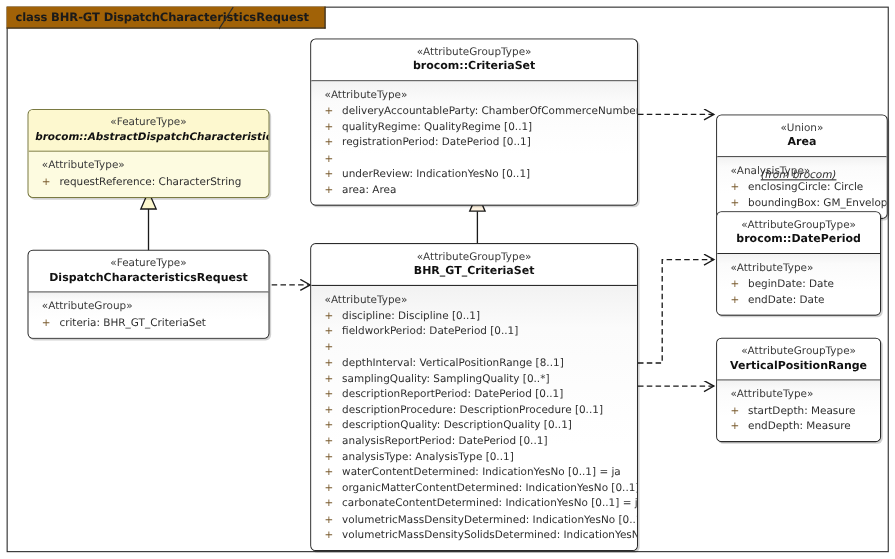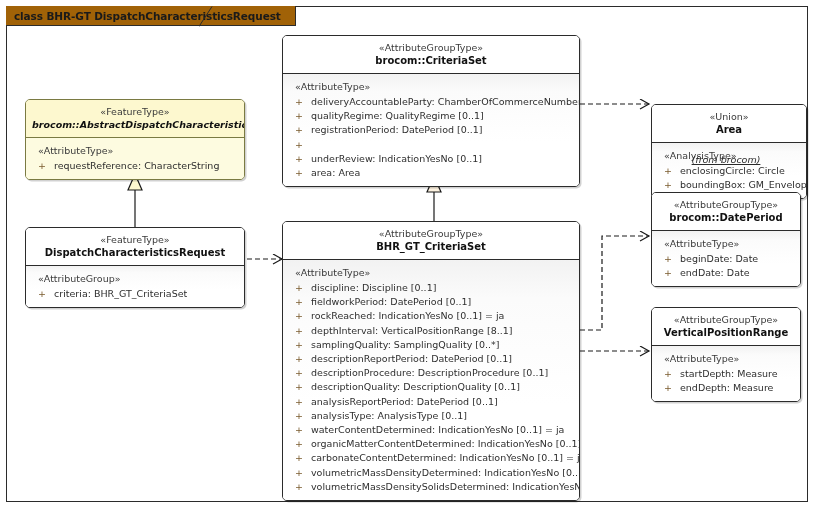--- a/index.html
+++ b/index.html
@@ -253,21 +253,20 @@
       <div class="attr">
         <span class="vis">+</span>
         <span class="txt">discipline: Discipline [0..1]</span>
       </div>
       <div class="attr">
         <span class="vis">+</span>
         <span class="txt">fieldworkPeriod: DatePeriod [0..1]</span>
       </div>
       <div class="attr">
         <span class="vis">+</span>
-        <span class="txt">rockReached: IndicationYesNo [0..1] = ja</span>
       </div>
       <div class="attr">
         <span class="vis">+</span>
         <span class="txt">depthInterval: VerticalPositionRange [8..1]</span>
       </div>
       <div class="attr">
         <span class="vis">+</span>
         <span class="txt">samplingQuality: SamplingQuality [0..*]</span>
       </div>
       <div class="attr">

